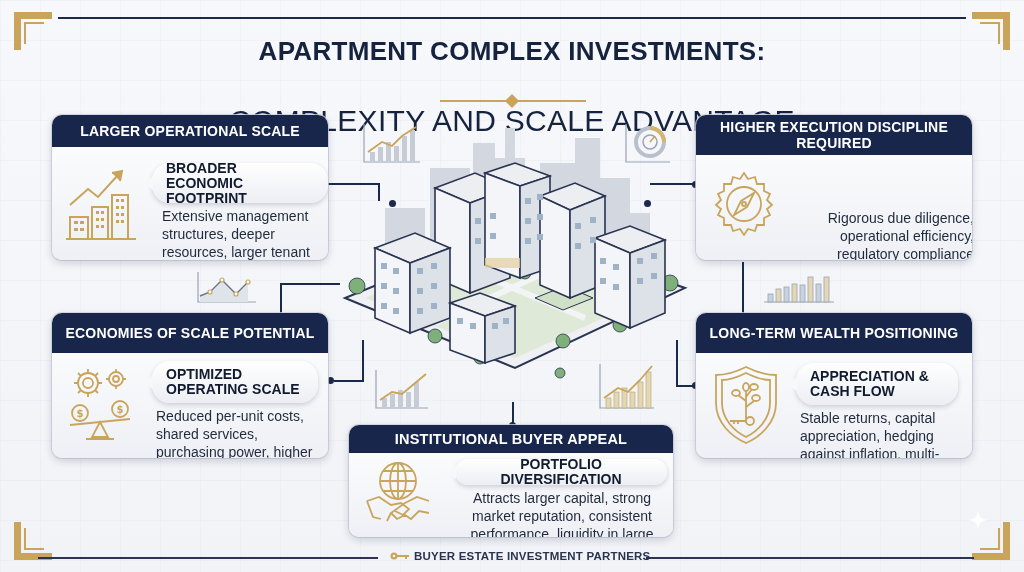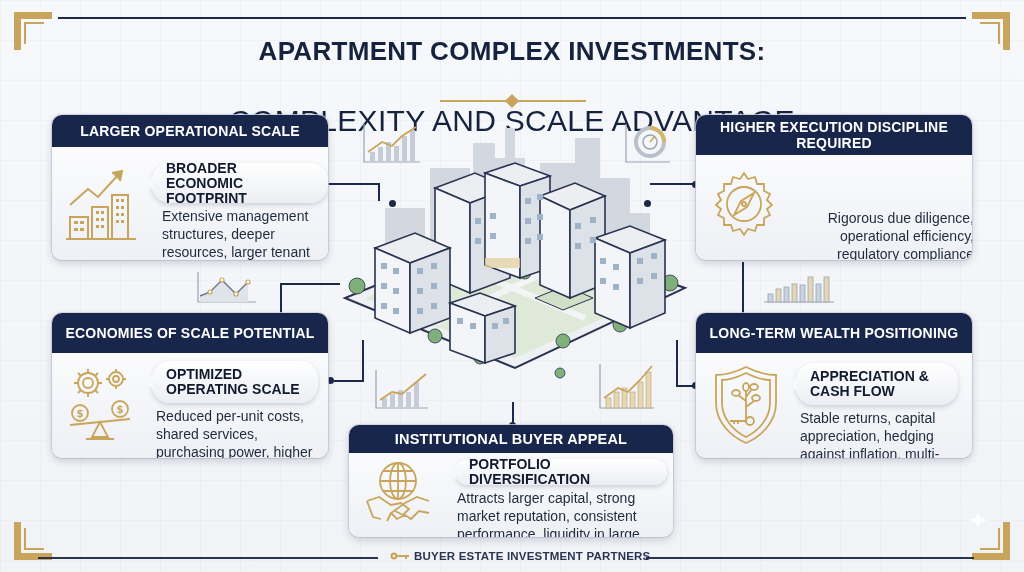--- a/index.html
+++ b/index.html
@@ -418,21 +418,21 @@
     </svg>
     <div class="pill" style="left:100px;top:10px;width:162px;height:42px;">
       <span>APPRECIATION &amp; CASH FLOW</span>
     </div>
     <div class="desc" style="left:104px;top:56px;width:170px;">Stable returns, capital appreciation, hedging against inflation, multi-generational</div>
   </div>
 </div>
 
 <div class="card" style="left:349px;top:425px;width:324px;height:112px;">
   <div class="card-head" style="height:28px;font-size:14.5px;">INSTITUTIONAL BUYER APPEAL</div>
-  <div class="card-body" style="height:72px;">
+  <div class="card-body" style="height:72px;text-align:center;">
     <svg class="icon" style="left:16px;top:6px;" width="66" height="70" viewBox="0 0 66 70">
       <g stroke="#c9a55c" stroke-width="1.8" fill="none">
         <circle cx="33" cy="22" r="18"></circle>
         <ellipse cx="33" cy="22" rx="8" ry="18"></ellipse>
         <path d="M15 22 H51 M18 12 H48 M18 32 H48 M33 4 V40"></path>
         <path d="M2 42 L14 38 L26 46 L36 44 L44 50 L38 56 L30 52"></path>
         <path d="M64 42 L52 38 L40 44 L26 54 L32 60 L40 56 L46 60 L54 52 L64 54"></path>
         <path d="M2 42 L8 58 L16 60 M26 54 L22 62"></path>
       </g>
     </svg>

